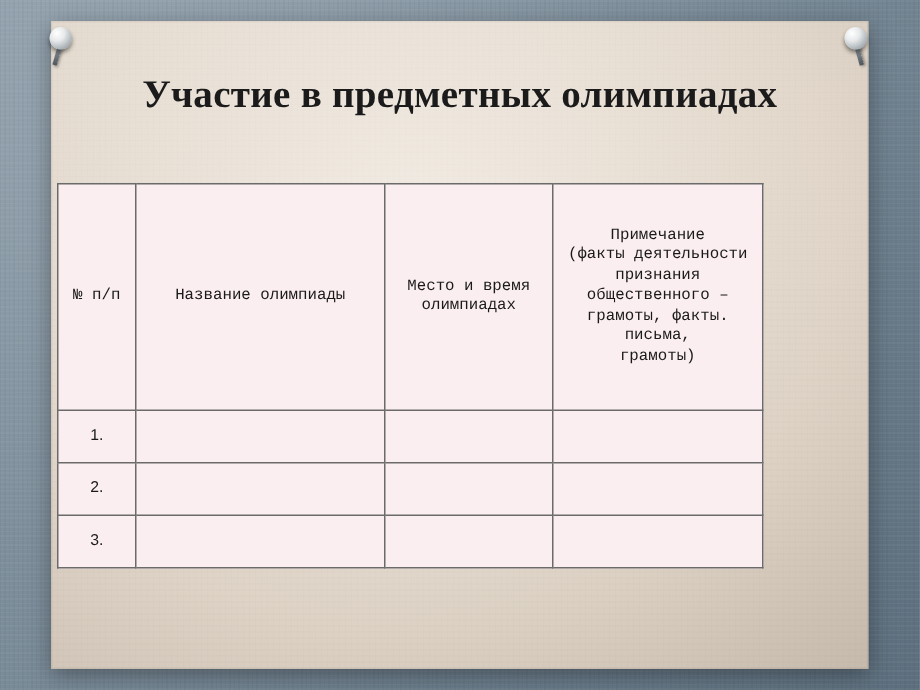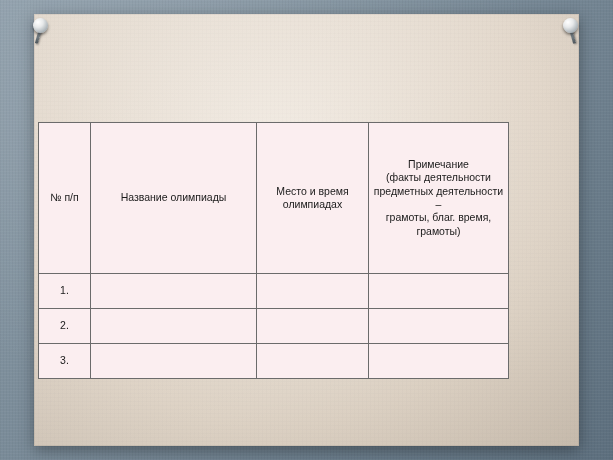--- a/index.html
+++ b/index.html
@@ -120,20 +120,21 @@
     background: #fbeef0;
     color: #1a1a1a;
     font-size: 10.5px;
     text-align: center;
     vertical-align: middle;
     padding: 3px 4px;
     line-height: 1.28;
   }
   table#info-table tr.header-row td {
     height: 144px;
+    font-family: Liberation Mono, monospace;
   }
   table#info-table tr.data-row td {
     height: 28px;
   }
   .col-num { width: 52px; }
   .col-name { width: 166px; }
   .col-place { width: 112px; }
   .col-note { width: 140px; }
 
   .hdr-num { font-size: 10.5px; margin-left: 34px; }
@@ -154,42 +155,43 @@
     <div class="needle"></div>
     <div class="head"></div>
   </div>
   <div class="pin" id="pin-right">
     <div class="needle"></div>
     <div class="head"></div>
   </div>
 
   <div id="content">
 
+    <div id="title">Участие в предметных олимпиадах</div>
 
     <div id="table-wrap">
       <table id="info-table">
         <colgroup>
           <col class="col-num">
           <col class="col-name">
           <col class="col-place">
           <col class="col-note">
         </colgroup>
         <tbody>
           <tr class="header-row">
             <td class="hdr-num">№ п/п</td>
             <td class="hdr-name">Название олимпиады</td>
             <td class="hdr-place">
               <div>Место и время</div>
               <div>олимпиадах</div>
             </td>
             <td class="hdr-note">
               <div>Примечание</div>
               <div>(факты деятельности</div>
-              <div>предметных деятельности –</div>
-              <div>грамоты, благ. время,</div>
+              <div>признания общественного –</div>
+              <div>грамоты, факты. письма,</div>
               <div>грамоты)</div>
             </td>
           </tr>
 
           <tr class="data-row">
             <td>1.</td>
             <td class="cell-empty"></td>
             <td class="cell-empty"></td>
             <td class="cell-empty"></td>
           </tr>

